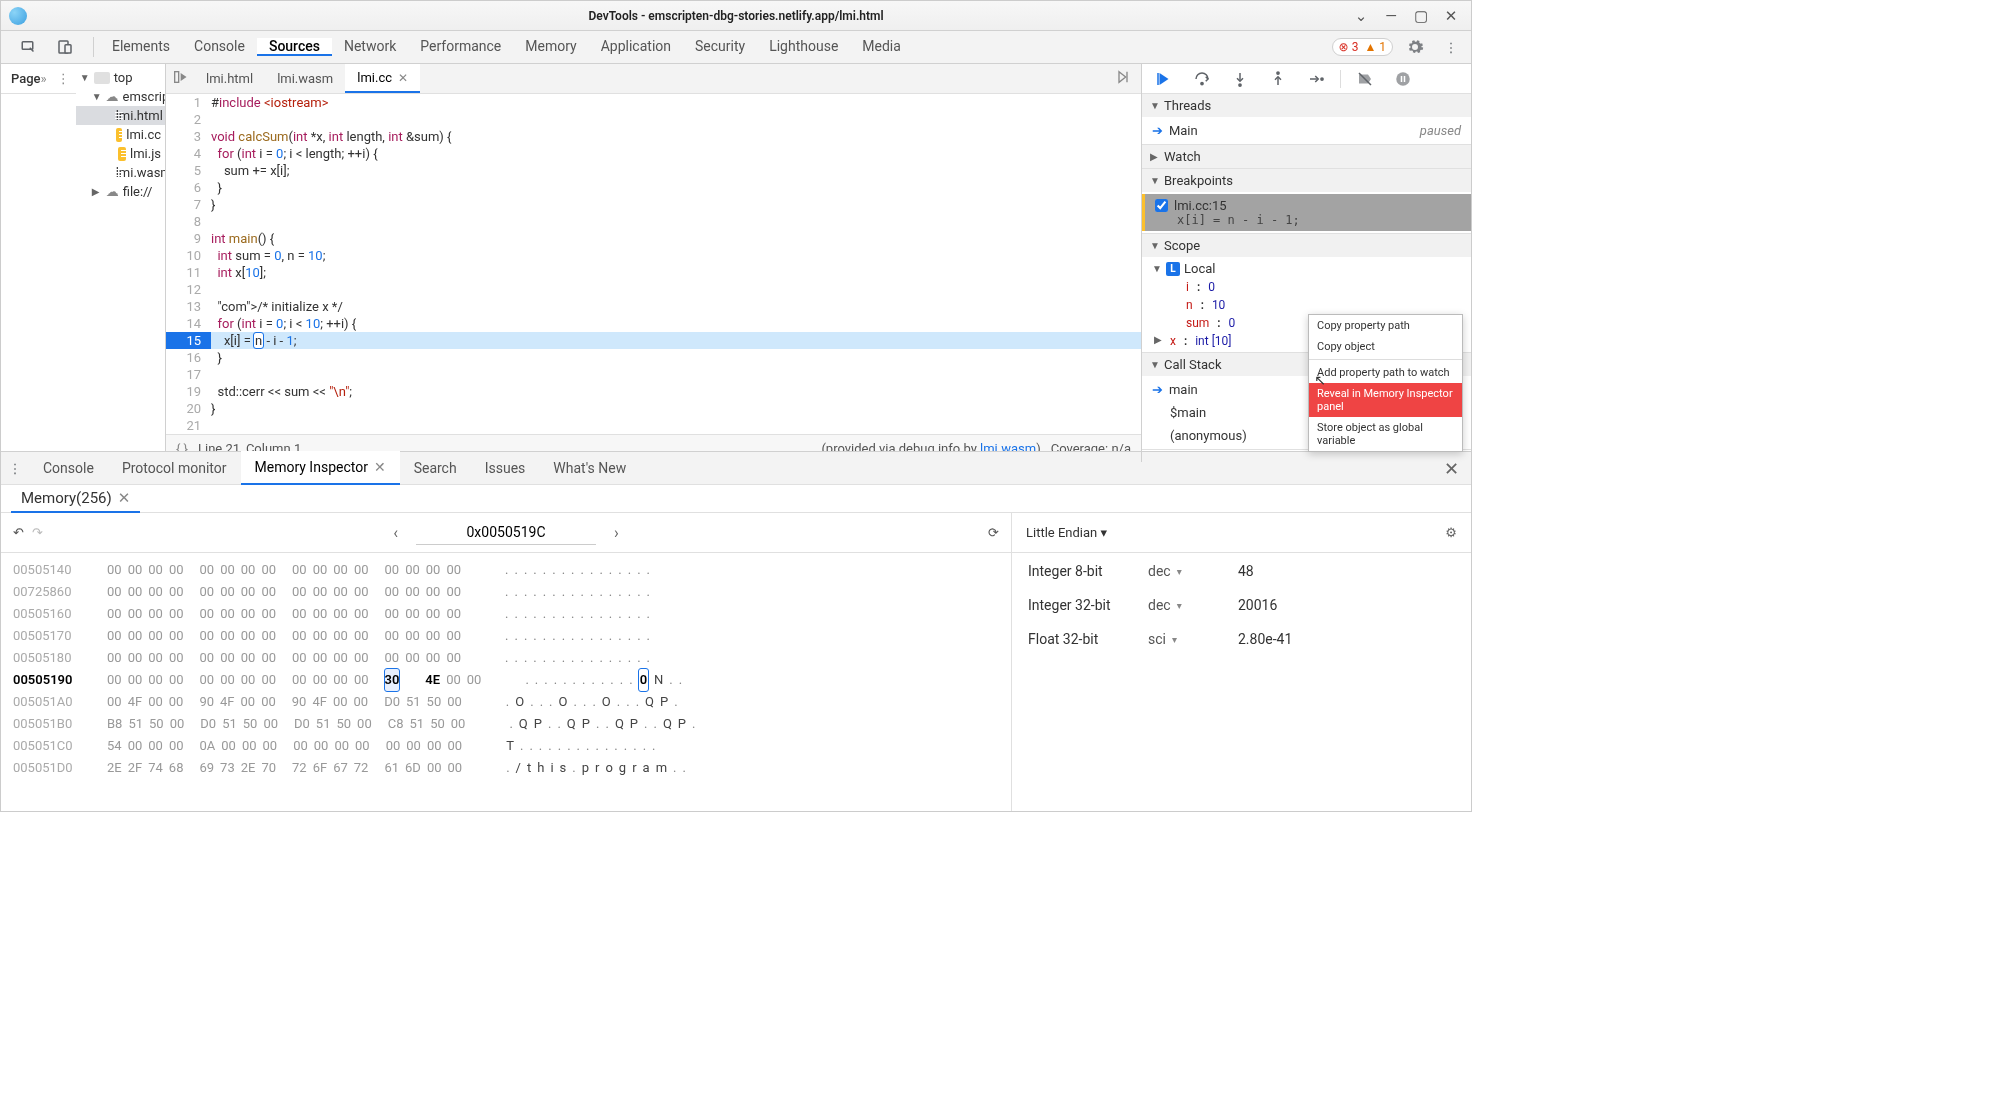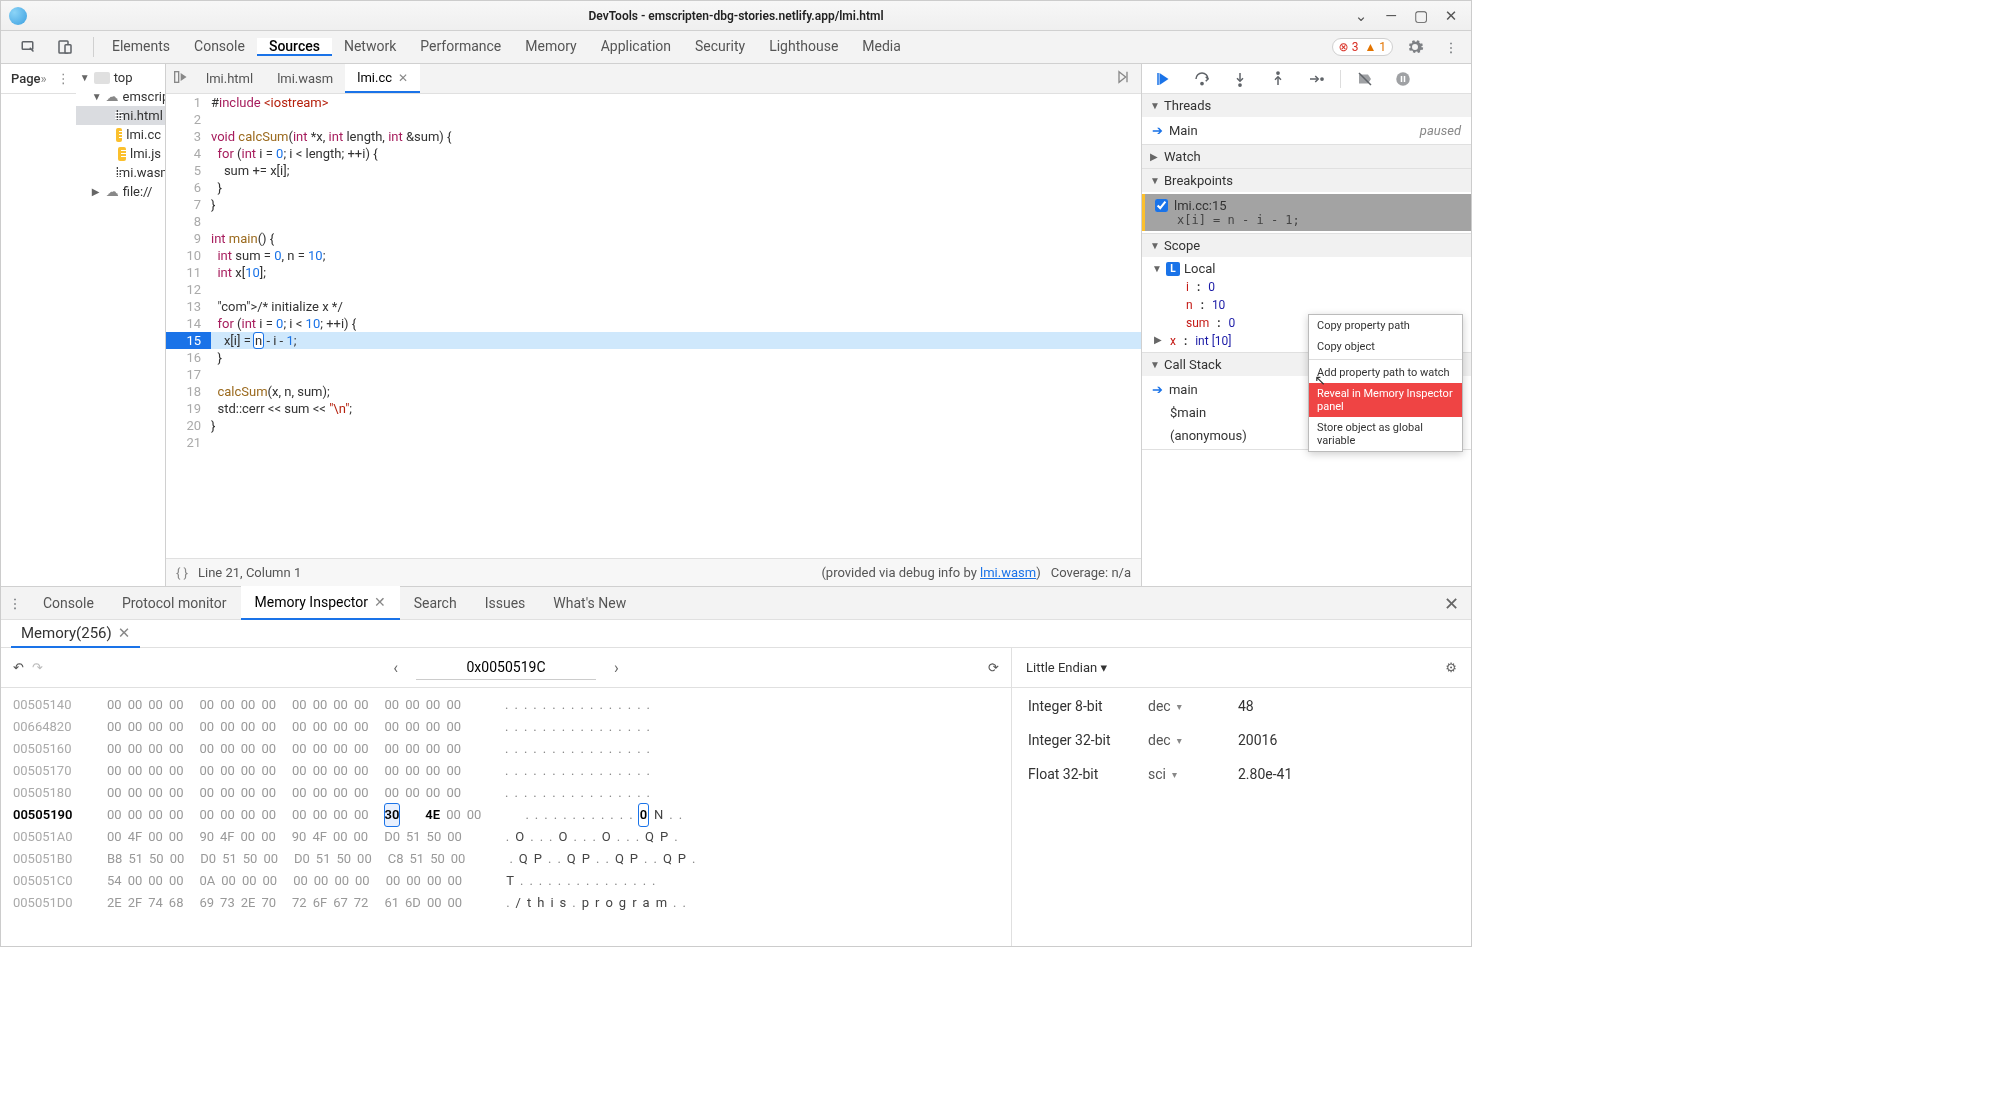--- a/index.html
+++ b/index.html
@@ -1,17 +1,17 @@
 <!DOCTYPE html>
 <html><head>
 <meta charset="utf-8">
 <style>
 * { box-sizing: border-box; margin: 0; padding: 0; font-family: -apple-system, BlinkMacSystemFont, "Segoe UI", Roboto, sans-serif; }
 body { background: #fff; color: #333; font-size: 13px; overflow: hidden; }
-.window { width: 1472px; height: 947px; display: flex; flex-direction: column; border: 1px solid #ccc; }
+.window { width: 1472px; height: 812px; display: flex; flex-direction: column; border: 1px solid #ccc; }
 .titlebar { height: 30px; background: linear-gradient(#f7f7f7,#efefef); border-bottom: 1px solid #d0d0d0; display: flex; align-items: center; position: relative; }
 .titlebar .app-icon { width:18px; height:18px; border-radius:50%; background: radial-gradient(circle at 30% 30%, #8bd4f7, #3b9fe0); margin-left:8px; }
 .titlebar .title { position:absolute; left:50%; transform:translateX(-50%); font-size:12px; color:#222; font-weight:600; }
 .titlebar .win-controls { margin-left:auto; display:flex; gap:14px; padding-right:12px; font-size:15px; color:#555; }
 .titlebar .win-controls span { width:16px; text-align:center; }
 .tabbar { height: 33px; background:#f3f3f3; border-bottom:1px solid #d0d0d0; display:flex; align-items:center; padding:0 6px; }
 .tabbar .device-icons { display:flex; gap:8px; padding:0 8px; color:#6b6b6b; }
 .device-icons svg { width:18px; height:18px; }
 .tabbar .sep { width:1px; height:20px; background:#d0d0d0; margin:0 6px; }
 .tabbar .tab { padding: 0 12px; font-size:14px; color:#555; cursor:pointer; }
@@ -315,24 +315,20 @@
             <div class="gutter">15</div>
             <div class="code">    x[i] = <span class="hl-token">n</span> - i - <span class="num">1</span>;</div>
           </div>
           <div class="code-row">
             <div class="gutter">16</div>
             <div class="code">  }</div>
           </div>
           <div class="code-row">
             <div class="gutter">17</div>
             <div class="code"></div>
-          </div>
-          <div class="code-row">
-            <div class="gutter">18</div>
-            <div class="code">  <span class="fn">calcSum</span>(x, n, sum);</div>
           </div>
           <div class="code-row">
             <div class="gutter">19</div>
             <div class="code">  std::cerr &lt;&lt; sum &lt;&lt; <span class="str">"\n"</span>;</div>
           </div>
           <div class="code-row">
             <div class="gutter">20</div>
             <div class="code">}</div>
           </div>
           <div class="code-row">
@@ -580,21 +576,21 @@
                 <span class="">.</span>
                 <span class="">.</span>
                 <span class="">.</span>
                 <span class="">.</span>
                 <span class="">.</span>
                 <span class="">.</span>
                 <span class="">.</span>
               </span>
             </div>
             <div class="hexrow">
-              <span class="addr">00664820</span>
+              <span class="addr">00725860</span>
               <span class="bytes">
                 <span class="grp">
                   <span class="">00</span>
                   <span class="">00</span>
                   <span class="">00</span>
                   <span class="">00</span>
                 </span>
                 <span class="grp">
                   <span class="">00</span>
                   <span class="">00</span>

